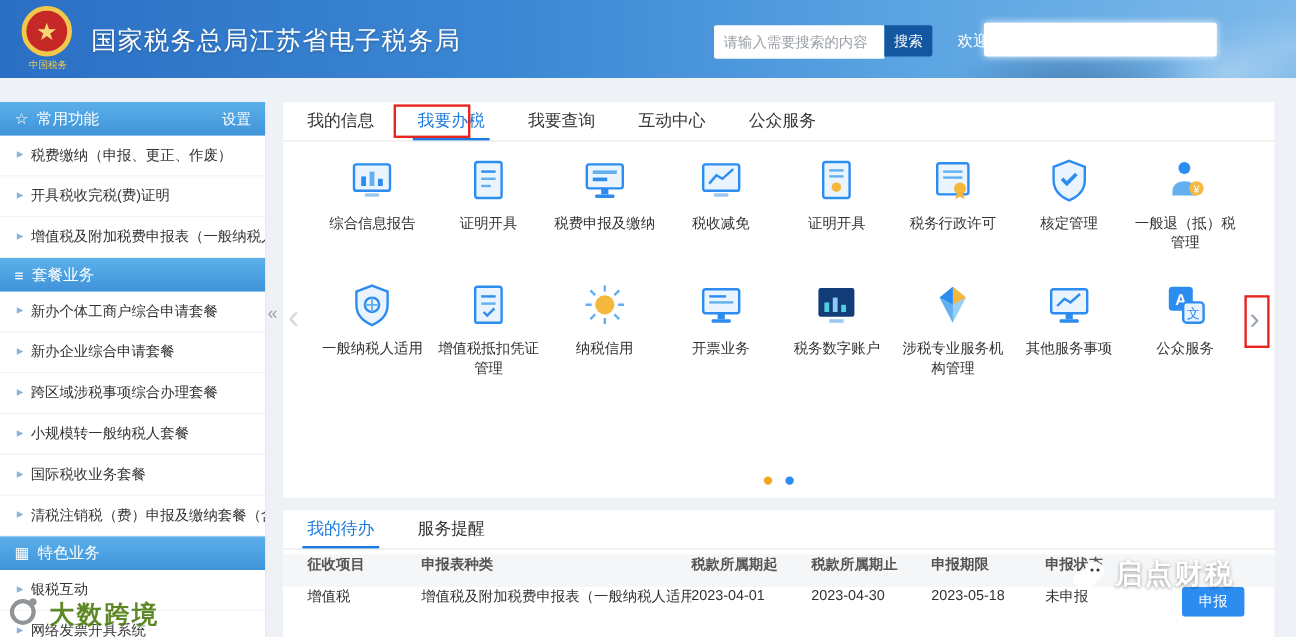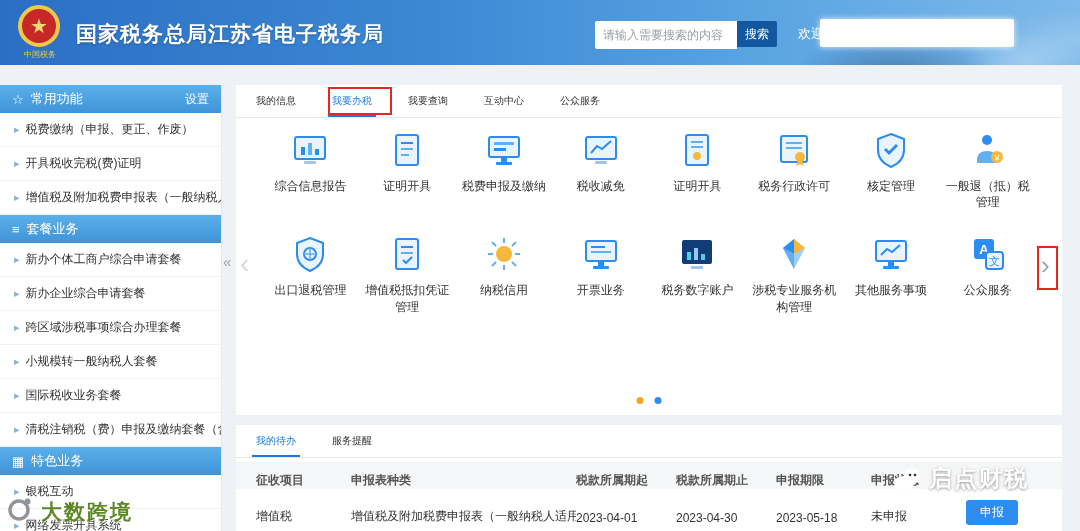--- a/index.html
+++ b/index.html
@@ -12,21 +12,21 @@
   .header::after { content:""; position:absolute; right:0; top:0; width:460px; height:65px;
     background:
       radial-gradient(90px 42px at 88% 95%, rgba(255,255,255,.30), transparent 70%),
       radial-gradient(150px 55px at 60% 110%, rgba(40,80,130,.45), transparent 70%),
       radial-gradient(120px 40px at 98% 60%, rgba(255,255,255,.18), transparent 70%); }
   .emblem { position:absolute; left:18px; top:5px; width:42px; height:42px; border-radius:50%;
     background:#c62828; border:4px solid #f2c84b; display:flex; align-items:center; justify-content:center;
     color:#f7d774; font-size:20px; z-index:3; }
   .emblem-caption { position:absolute; left:12px; top:49px; width:56px; text-align:center;
     color:#f2c84b; font-size:8px; z-index:3; }
-  .header-title { position:absolute; left:76px; top:20px; color:#fff; font-size:21px; font-weight:bold;
+  .header-title { position:absolute; left:76px; top:20px; color:#fff; font-size:21px; font-weight:normal;
     letter-spacing:1px; z-index:3; text-shadow:0 1px 2px rgba(0,0,0,.25);text-align:right; }
   .search-wrap { position:absolute; left:595px; top:21px; display:flex; z-index:3; }
   .search-input { width:142px; height:28px; border:none; outline:none; font-size:12px; padding:0 8px;
     border-radius:2px 0 0 2px; color:#333; background:#fff; }
   .search-input::placeholder { color:#9aa0a6; }
   .search-btn { width:40px; height:26px; border:none; background:#12579f; color:#fff; font-size:12px;
     border-radius:0 2px 2px 0; cursor:pointer;font-family:Liberation Serif, serif; }
   .welcome { position:absolute; left:798px; top:25px; color:#fff; font-size:13px; z-index:3; }
   .redact { position:absolute; left:820px; top:19px; width:194px; height:28px; background:#fff;
     border-radius:2px; z-index:3; box-shadow:0 0 6px rgba(255,255,255,.8); }
@@ -44,47 +44,47 @@
   .side-item .bullet { color:#8ab4d8; font-size:11px; flex:0 0 auto; }
 
   
   .collapse-handle { position:absolute; left:223px; top:253px; color:#9aa0a6; font-size:15px; cursor:pointer; z-index:4; }
   .prev-arrow { position:absolute; left:240px; top:248px; color:#d4d8dc; font-size:28px; cursor:pointer; z-index:4; }
   .next-arrow { position:absolute; left:1041px; top:250px; color:#9aa7b2; font-size:26px; cursor:pointer; z-index:4; }
 
   
   .main-panel { position:absolute; left:236px; top:85px; width:826px; height:330px; background:#fff; }
   .tabs { display:flex; align-items:stretch; height:33px; border-bottom:1px solid #e8e8e8; padding-left:16px; }
-  .tab { font-size:10px; color:#333; line-height:31px; padding:0 4px; margin-right:28px; cursor:pointer;
+  .tab { font-size:14px; color:#333; line-height:31px; padding:0 4px; margin-right:28px; cursor:pointer;
     border-bottom:2px solid transparent; }
   .tab.active { color:#1a7ae0; border-bottom-color:#1a7ae0; }
 
   .svc-grid { position:absolute; left:26px; right:26px; top:45px; display:grid;
     grid-template-columns:repeat(8,1fr); row-gap:24px; }
   .svc { display:flex; flex-direction:column; align-items:center; cursor:pointer; }
   .svc-ic { width:40px; height:40px; }
   .svc-ic svg { width:40px; height:40px; display:block; }
   .svc-label { margin-top:8px; font-size:12px; color:#333; text-align:center; line-height:1.35; max-width:92px; }
 
   .dots { position:absolute; left:50%; transform:translateX(-50%); bottom:11px; display:flex; gap:11px; }
   .dot { width:7px; height:7px; border-radius:50%; cursor:pointer; }
   .dot.d0 { background:#f5a623; }
   .dot.d1 { background:#2d8cf0; }
 
   
   .todo-panel { position:absolute; left:236px; top:425px; width:826px; height:106px; background:#fff; overflow:hidden; }
   .todo-tabs { display:flex; height:33px; border-bottom:1px solid #e8e8e8; padding-left:16px; }
-  .table-head, .table-row { display:flex; align-items:flex-end; padding-left:20px; font-size:12px; }
+  .table-head, .table-row { display:flex; align-items:flex-start; padding-left:20px; font-size:12px; }
   .table-head { background:#f5f6f7; height:27px; margin-top:4px; color:#555; font-weight:bold; }
   .table-row { height:36px; color:#333; }
   .c1{flex:0 0 95px;} .c2{flex:0 0 225px;} .c3{flex:0 0 100px;} .c4{flex:0 0 100px;}
   .c5{flex:0 0 95px;} .c6{flex:0 0 95px;} .c7{flex:1;}
   .cell { white-space:nowrap; overflow:hidden; }
   .declare-btn { display:inline-block; background:#2d8cf0; color:#fff; font-size:12px; padding:4px 14px;
-    border-radius:3px; border:none; cursor:pointer; }
+    border-radius:3px; border:none; cursor:pointer;margin-left:19px; }
 
   
   .wm-qidian { position:absolute; left:893px; top:463px; display:flex; align-items:center; gap:6px; z-index:9; }
   .wm-qidian .logo { width:30px; height:26px; }
   .wm-qidian .txt { color:#fff; font-size:23px; font-weight:bold;
     text-shadow:0 1px 3px rgba(0,0,0,.4); letter-spacing:2px; }
   .wm-dashu { position:absolute; left:6px; top:496px; display:flex; align-items:center; gap:8px;
     z-index:9; opacity:.9; }
   .wm-dashu .txt { color:#4d7c0f; font-size:21px; font-weight:bold; letter-spacing:2px;
     text-shadow:0 1px 1px rgba(255,255,255,.6); }
@@ -276,21 +276,21 @@
       <div class="svc-label">一般退（抵）税管理</div>
     </div>
     <div class="svc">
       <span class="svc-ic">
           <svg viewBox="0 0 40 40">
             <path d="M20 4 L33 9 V20 C33 29 27 34 20 37 C13 34 7 29 7 20 V9 Z" fill="#eaf4fe" stroke="#2d8cf0" stroke-width="2"></path>
             <circle cx="20" cy="20" r="6" fill="none" stroke="#2d8cf0" stroke-width="2"></circle>
             <path d="M20 14 v12 M14 20 h12" stroke="#62b0f0" stroke-width="1.5"></path>
           </svg>
         </span>
-      <div class="svc-label">出口退税管理</div>
+      <div class="svc-label">一般纳税人适用</div>
     </div>
     <div class="svc">
       <span class="svc-ic">
           <svg viewBox="0 0 40 40">
             <rect x="9" y="5" width="22" height="30" rx="2" fill="#eaf4fe" stroke="#2d8cf0" stroke-width="2"></rect>
             <rect x="14" y="12" width="12" height="2" fill="#2d8cf0"></rect>
             <rect x="14" y="18" width="12" height="2" fill="#62b0f0"></rect>
             <path d="M16 26 l3 3 l6 -6" fill="none" stroke="#2d8cf0" stroke-width="2"></path>
           </svg>
         </span>

